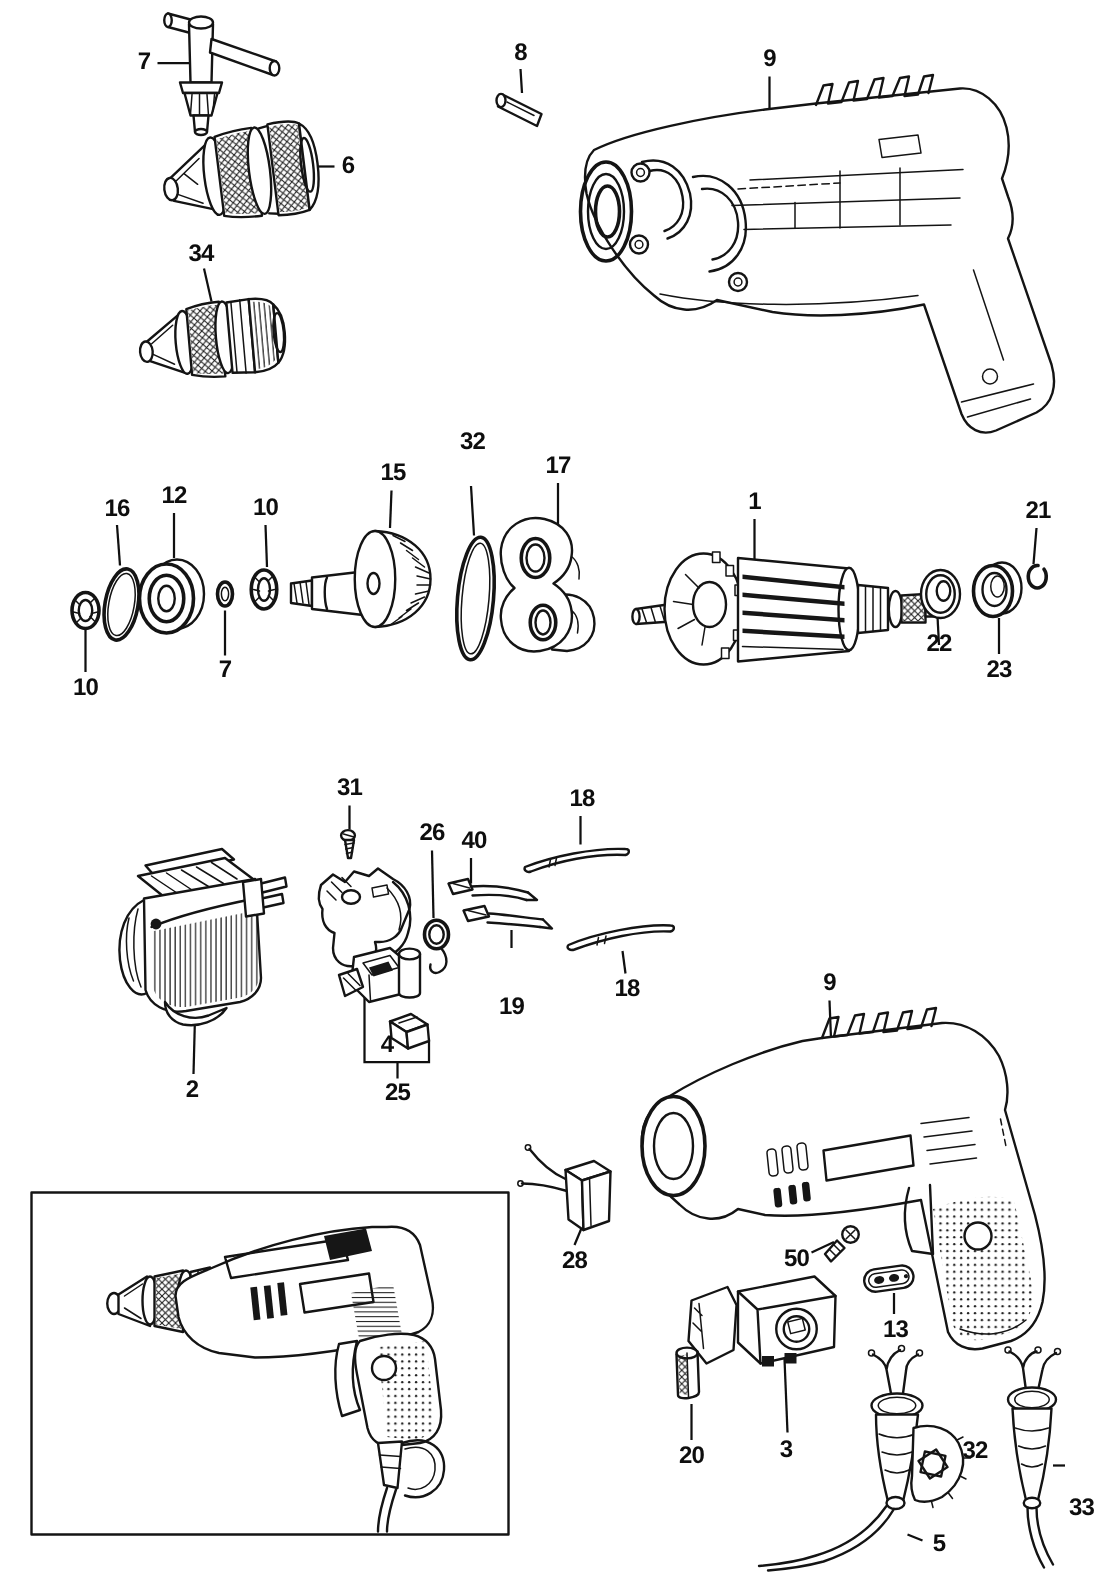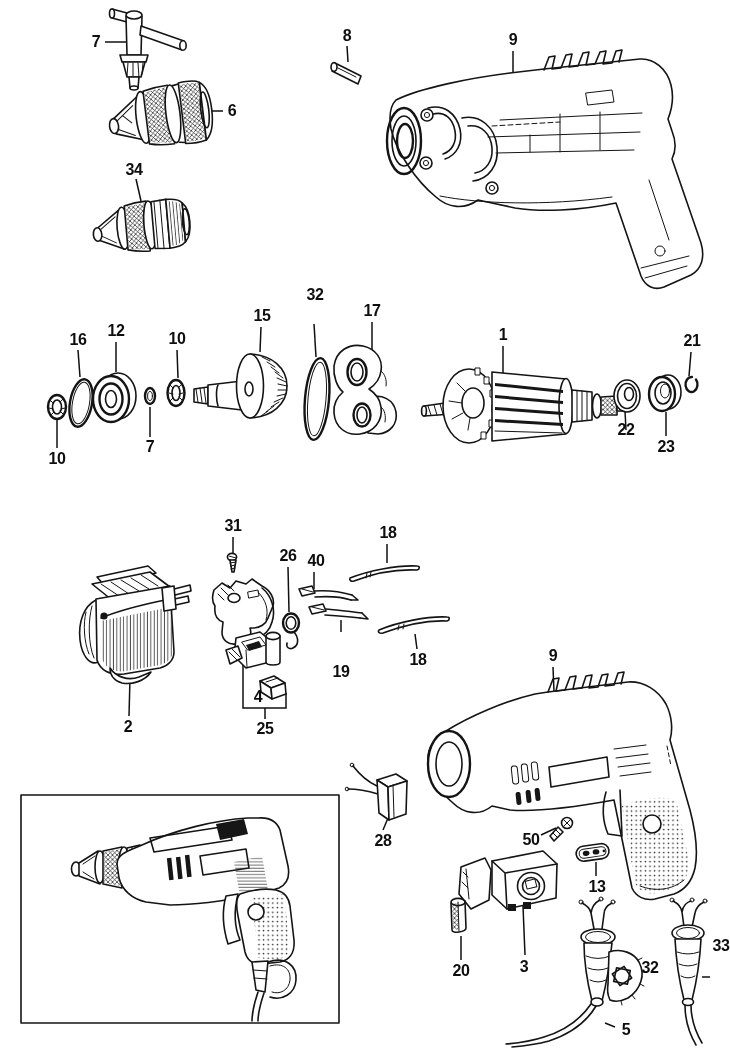--- a/index.html
+++ b/index.html
@@ -494,15 +494,15 @@
 <div class="co" style="left:258px;top:697px">4</div>
 <div class="co" style="left:265px;top:729px">25</div>
 <div class="co" style="left:553px;top:656px">9</div>
 <div class="co" style="left:383px;top:841px">28</div>
 <div class="co" style="left:531px;top:840px">50</div>
 <div class="co" style="left:597px;top:887px">13</div>
 <div class="co" style="left:461px;top:971px">20</div>
 <div class="co" style="left:524px;top:967px">3</div>
 <div class="co" style="left:650px;top:968px">32</div>
 <div class="co" style="left:626px;top:1030px">5</div>
-<div class="co" style="left:721px;top:946px">33</div>
+<div class="co" style="left:721px;top:1006px">33</div>
 
 </div>
 
 </body></html>

